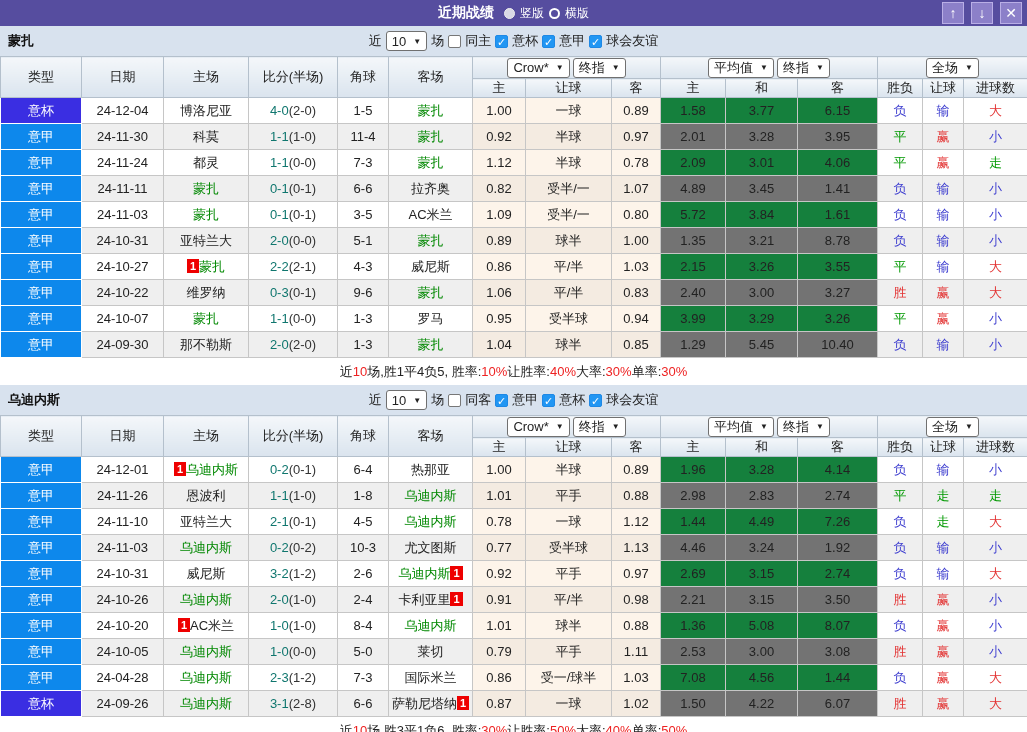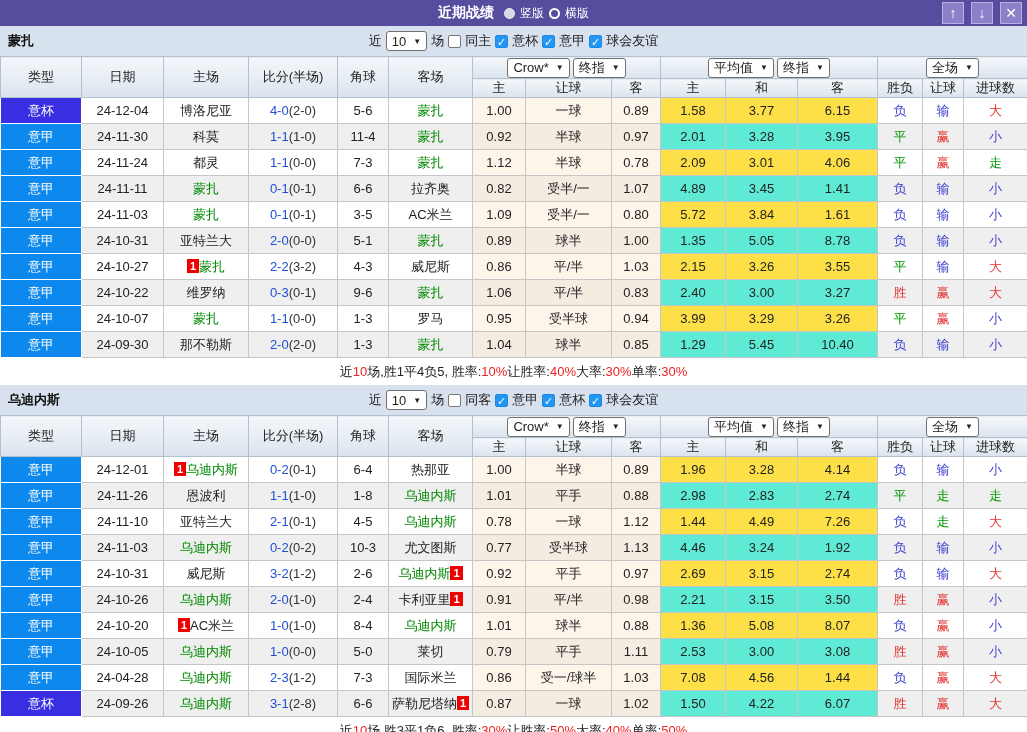--- a/index.html
+++ b/index.html
@@ -28,26 +28,26 @@
 
 table{border-collapse:collapse;table-layout:fixed;width:1027px}
 th,td{border:1px solid #c6c6c6;text-align:center;overflow:hidden;white-space:nowrap}
 th{background:linear-gradient(#f4f7fa,#dae4ee);border-color:#b4c0cc;font-weight:normal;font-size:13px;color:#222}
 tr.drop th{height:22px}
 tr.subh th{height:15px}
 td{height:26px}
 tr.even td{background:#efefef}
 td.hcp{background:#fdf4ea}
 tr.even td.hcp{background:#f4ebe1}
-td.euro{background:#fde047}
-tr.even td.euro{background:#5eead4}
+td.euro{background:#15803d}
+tr.even td.euro{background:#737373}
 td.typec{color:#fff;border:1px solid #fff}
 .gl{border-left:1px solid #8d8d8d !important}
 .team{color:#008800}
-.s-main{color:#1d4ed8}
+.s-main{color:#0f766e}
 .s-half{color:#333}
 .badge{display:inline-block;background:#ee0000;color:#fff;font-size:11px;font-weight:bold;
   line-height:14px;padding:0 3px;vertical-align:1px}
 .r{color:#e33333}.g{color:#009900}.b{color:#4040d0}
 .dropwrap{display:flex;justify-content:center;gap:3px;align-items:flex-start}
 
 .summary{height:27px;display:flex;align-items:center;justify-content:center;font-size:13px;color:#222;background:#fff}
 .summary .red{color:#ee2222}
 </style>
 </head>
@@ -156,21 +156,21 @@
       <th>让球</th>
       <th>进球数</th>
     </tr>
   </thead>
   <tbody>
       <tr class="odd">
         <td class="typec" style="background: rgb(58, 46, 226);">意杯</td>
         <td>24-12-04</td>
         <td><span>博洛尼亚</span></td>
         <td><span class="s-main">4-0</span><span class="s-half">(2-0)</span></td>
-        <td>5-6</td>
+        <td>1-5</td>
         <td><span class="team">蒙扎</span></td>
         <td class="hcp gl">1.00</td>
         <td class="hcp">一球</td>
         <td class="hcp">0.89</td>
         <td class="euro gl">1.58</td>
         <td class="euro">3.77</td>
         <td class="euro">6.15</td>
         <td class="b gl">负</td>
         <td class="b">输</td>
         <td class="r">大</td>
@@ -247,31 +247,31 @@
         <td class="typec" style="background: rgb(13, 136, 236);">意甲</td>
         <td>24-10-31</td>
         <td><span>亚特兰大</span></td>
         <td><span class="s-main">2-0</span><span class="s-half">(0-0)</span></td>
         <td>5-1</td>
         <td><span class="team">蒙扎</span></td>
         <td class="hcp gl">0.89</td>
         <td class="hcp">球半</td>
         <td class="hcp">1.00</td>
         <td class="euro gl">1.35</td>
-        <td class="euro">5.05</td>
+        <td class="euro">3.21</td>
         <td class="euro">8.78</td>
         <td class="b gl">负</td>
         <td class="b">输</td>
         <td class="b">小</td>
       </tr>
       <tr class="odd">
         <td class="typec" style="background: rgb(13, 136, 236);">意甲</td>
         <td>24-10-27</td>
         <td><span class="badge">1</span><span class="team">蒙扎</span></td>
-        <td><span class="s-main">2-2</span><span class="s-half">(3-2)</span></td>
+        <td><span class="s-main">2-2</span><span class="s-half">(2-1)</span></td>
         <td>4-3</td>
         <td><span>威尼斯</span></td>
         <td class="hcp gl">0.86</td>
         <td class="hcp">平/半</td>
         <td class="hcp">1.03</td>
         <td class="euro gl">2.15</td>
         <td class="euro">3.26</td>
         <td class="euro">3.55</td>
         <td class="g gl">平</td>
         <td class="b">输</td>

